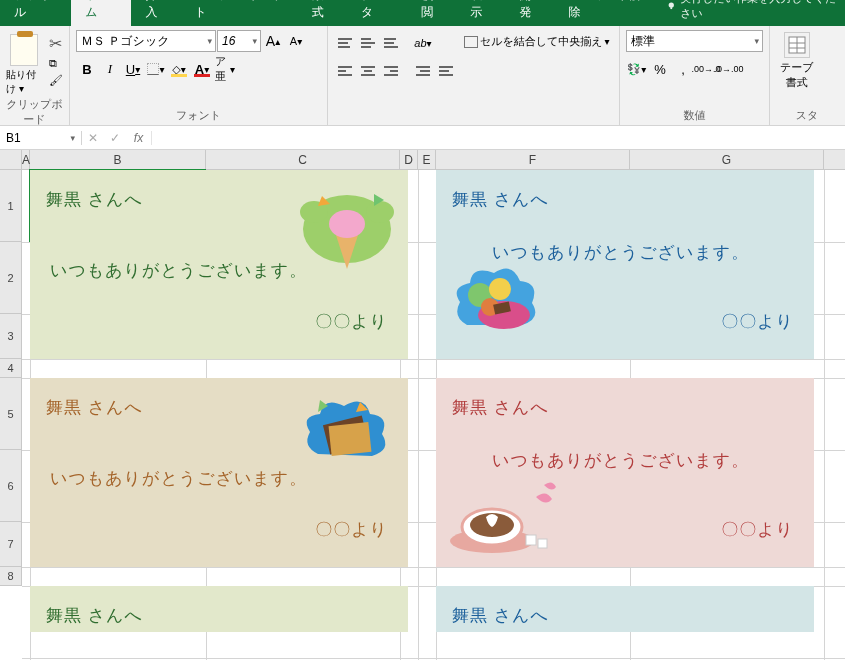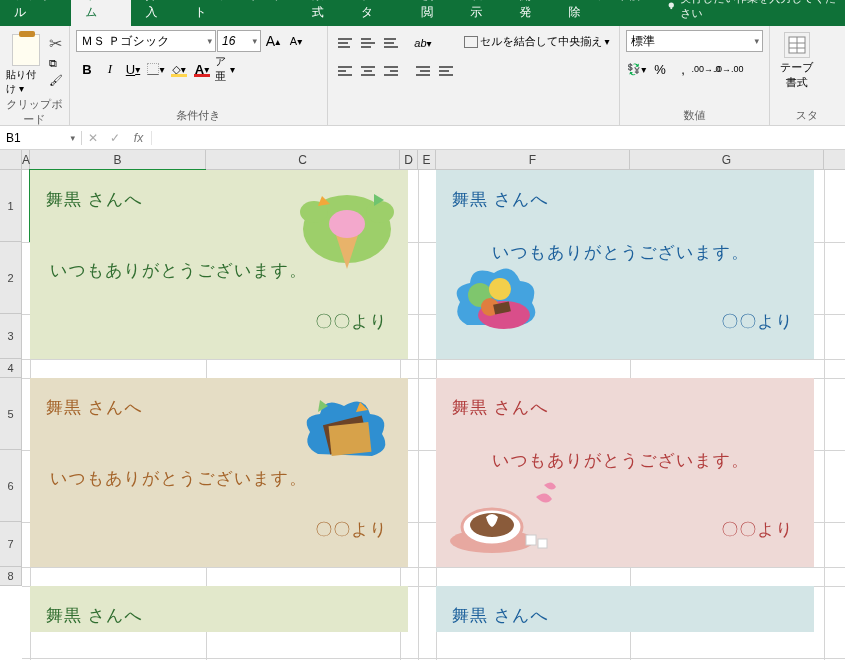--- a/index.html
+++ b/index.html
@@ -92,21 +92,21 @@
         <rect x="10" y="15" width="4" height="4" fill="#fff" opacity="0.9"></rect>
       </svg>
     <span>実行したい作業を入力してください</span>
   </div>
 </div>
 
 <div class="ribbon">
 
   <div class="ribbon-group" style="width:70px">
     <div class="group-body">
-      <div class="rcol" style="align-items:center">
+      <div class="rcol" style="">
         <div class="paste-big"></div>
         <div class="small"><span>貼り付け</span> <span class="small">▾</span></div>
       </div>
       <div class="rcol" style="gap:4px; margin-top:4px">
         <span style="color:#555">✂</span>
         <span style="font-size:11px">⧉</span>
         <span style="font-size:11px">🖌</span>
       </div>
     </div>
     <div class="ribbon-group-label">クリップボード</div>
@@ -138,21 +138,21 @@
         <div class="sq colorbar fill-red">
             <span style="font-size:13px;font-weight:bold">A</span>
             <span class="small">▾</span>
           </div>
         <div class="sq">
             <span style="font-size:11px">ア亜</span>
             <span class="small">▾</span>
           </div>
       </div>
     </div>
-    <div class="ribbon-group-label">条件付き</div>
+    <div class="ribbon-group-label">フォント</div>
   </div>
 
   <div class="ribbon-group" style="width:292px">
     <div class="group-body">
       <div class="rcol" style="gap:6px; margin-top:2px">
         <div class="btnrow">
           <div class="sq">
               <span class="align-ico">
                 <span></span>
                 <span style="width:70%"></span>

